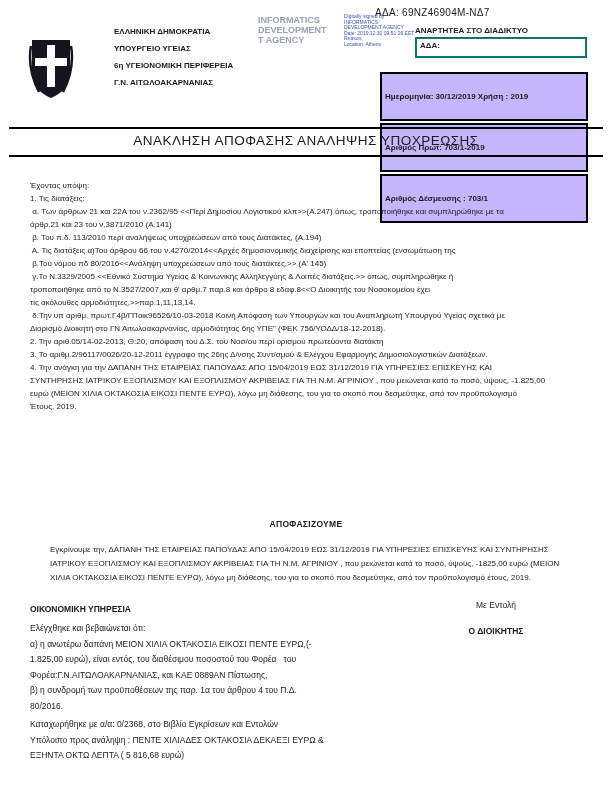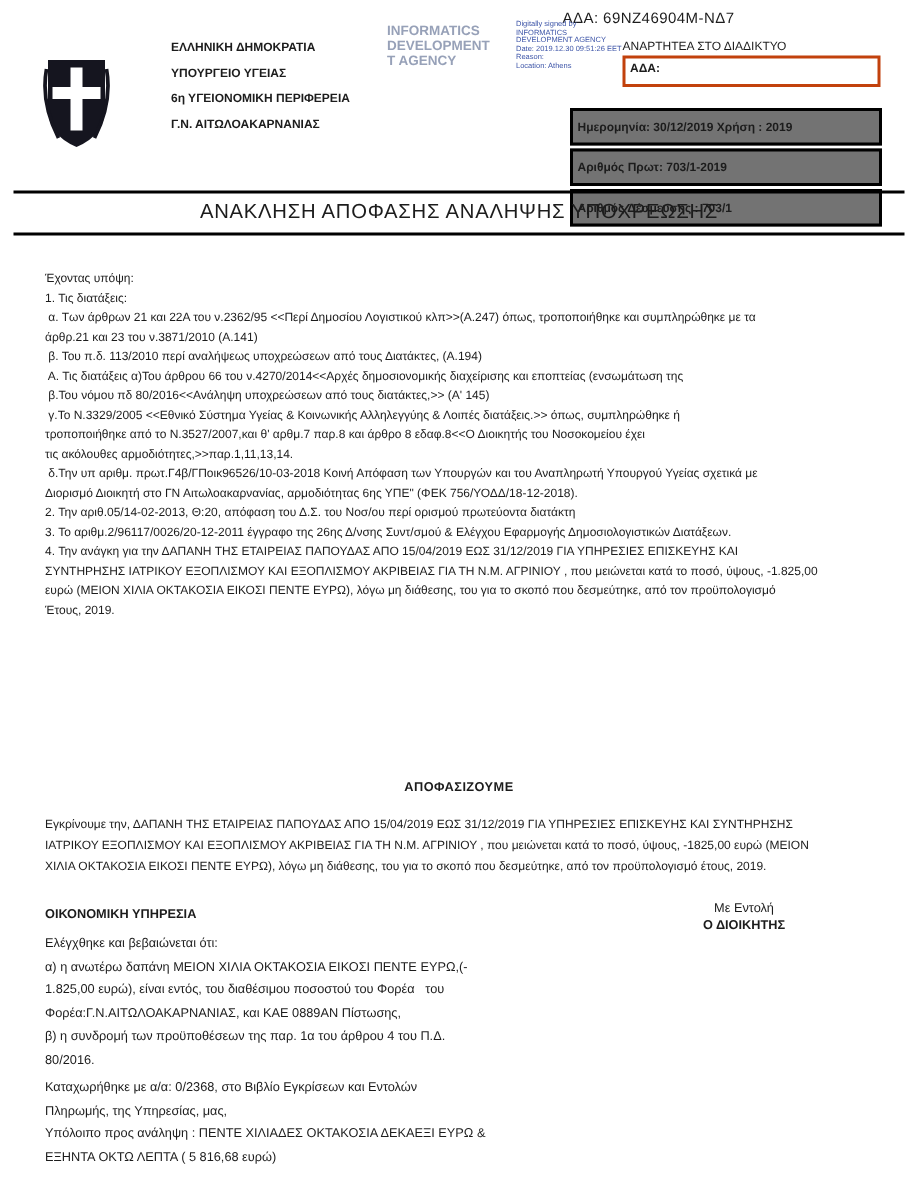--- a/index.html
+++ b/index.html
@@ -21,50 +21,50 @@
   .gov-header div { height:17px; white-space:pre; }
 
   
   .stamp-agency { position:absolute; left:258px; top:15px; width:86px;
     font-size:9px; font-weight:bold; color:#97a1b8; line-height:10px; }
   .stamp-details { position:absolute; left:344px; top:14px; width:80px;
     font-size:5px; color:#3d55a8; line-height:5.6px; }
   .stamp-details div { white-space:pre; }
 
   
-  .anartitea { position:absolute; left:415px; top:26px; font-size:8px; font-weight:normal; }
+  .anartitea { position:absolute; left:415px; top:26px; font-size:8px; font-weight:bold; }
   .ada-box { position:absolute; left:415px; top:37px; width:172px; height:21px;
-    border:2px solid #c2410c; font-size:8px; font-weight:bold; padding:2px 3px; }
+    border:2px solid #0f766e; font-size:8px; font-weight:bold; padding:2px 3px; }
   .ref-boxes { position:absolute; left:380px; top:72px; width:208px; }
   .ref-box { border:2px solid #000; font-size:8px; font-weight:bold;
-    padding:6px 3px; margin-bottom:2px; white-space:pre; background:#737373; }
+    padding:18px 3px; margin-bottom:2px; white-space:pre; background:#c4b5fd; }
 
   
   .rule1 { position:absolute; left:9px; right:9px; top:127px; border-top:2px solid #000; }
   .doc-title { position:absolute; left:0; right:0; top:133px; text-align:center;
     font-size:13.5px; letter-spacing:0.5px; }
   .rule2 { position:absolute; left:9px; right:9px; top:155px; border-top:2px solid #000; }
 
   
   .body-block { position:absolute; left:30px; top:179px; width:560px;
     font-size:8px; line-height:13px; }
   .body-line { white-space:pre; height:13px; }
 
   
   .decision-heading { position:absolute; left:0; right:0; top:519px; text-align:center;
     font-size:8.5px; font-weight:bold; letter-spacing:0.3px; }
   .decision-block { position:absolute; left:30px; top:543px; width:560px;
     font-size:8px; line-height:14px; }
-  .decision-block div { white-space:pre; }
+  .decision-block div { white-space:pre;margin-left:20px; }
 
   
   .footer-left-heading { position:absolute; left:30px; top:604px; font-size:8.5px; font-weight:bold; }
   .footer-right { position:absolute; left:436px; top:600px; width:120px;
     font-size:8.5px; text-align:center; }
-  .footer-right .r1 { margin-bottom:1px; }
+  .footer-right .r1 { margin-bottom:16px; }
   .footer-right .r2 { font-weight:bold; }
   .footer-left-block { position:absolute; left:30px; top:621px; width:310px;
     font-size:8.5px; line-height:15.5px; }
   .fl-line { white-space:pre; min-height:15.5px; }
   .fl-gap { margin-top:3px; }
   .bottom-center { position:absolute; left:183px; top:771px; font-size:8.5px;
     font-weight:bold; letter-spacing:1px;margin-top:36px; }
 </style>
 </head>
 <body>
@@ -156,20 +156,19 @@
   </div>
 
   <div class="footer-left-block">
     <div class="fl-line">Ελέγχθηκε και βεβαιώνεται ότι:</div>
     <div class="fl-line">α) η ανωτέρω δαπάνη ΜΕΙΟΝ ΧΙΛΙΑ ΟΚΤΑΚΟΣΙΑ ΕΙΚΟΣΙ ΠΕΝΤΕ ΕΥΡΩ,(-</div>
     <div class="fl-line">1.825,00 ευρώ), είναι εντός, του διαθέσιμου ποσοστού του Φορέα   του</div>
     <div class="fl-line">Φορέα:Γ.Ν.ΑΙΤΩΛΟΑΚΑΡΝΑΝΙΑΣ, και ΚΑΕ 0889ΑΝ Πίστωσης,</div>
     <div class="fl-line">β) η συνδρομή των προϋποθέσεων της παρ. 1α του άρθρου 4 του Π.Δ.</div>
     <div class="fl-line">80/2016.</div>
     <div class="fl-line fl-gap">Καταχωρήθηκε με α/α: 0/2368, στο Βιβλίο Εγκρίσεων και Εντολών</div>
-    <div class="fl-line">Πληρωμής, της Υπηρεσίας, μας,</div>
     <div class="fl-line">Υπόλοιπο προς ανάληψη : ΠΕΝΤΕ ΧΙΛΙΑΔΕΣ ΟΚΤΑΚΟΣΙΑ ΔΕΚΑΕΞΙ ΕΥΡΩ &amp;</div>
     <div class="fl-line">ΕΞΗΝΤΑ ΟΚΤΩ ΛΕΠΤΑ ( 5 816,68 ευρώ)</div>
   </div>
 
   <div class="bottom-center">Η ΠΟ Υ</div>
 
 </div>
 
 </body></html>

